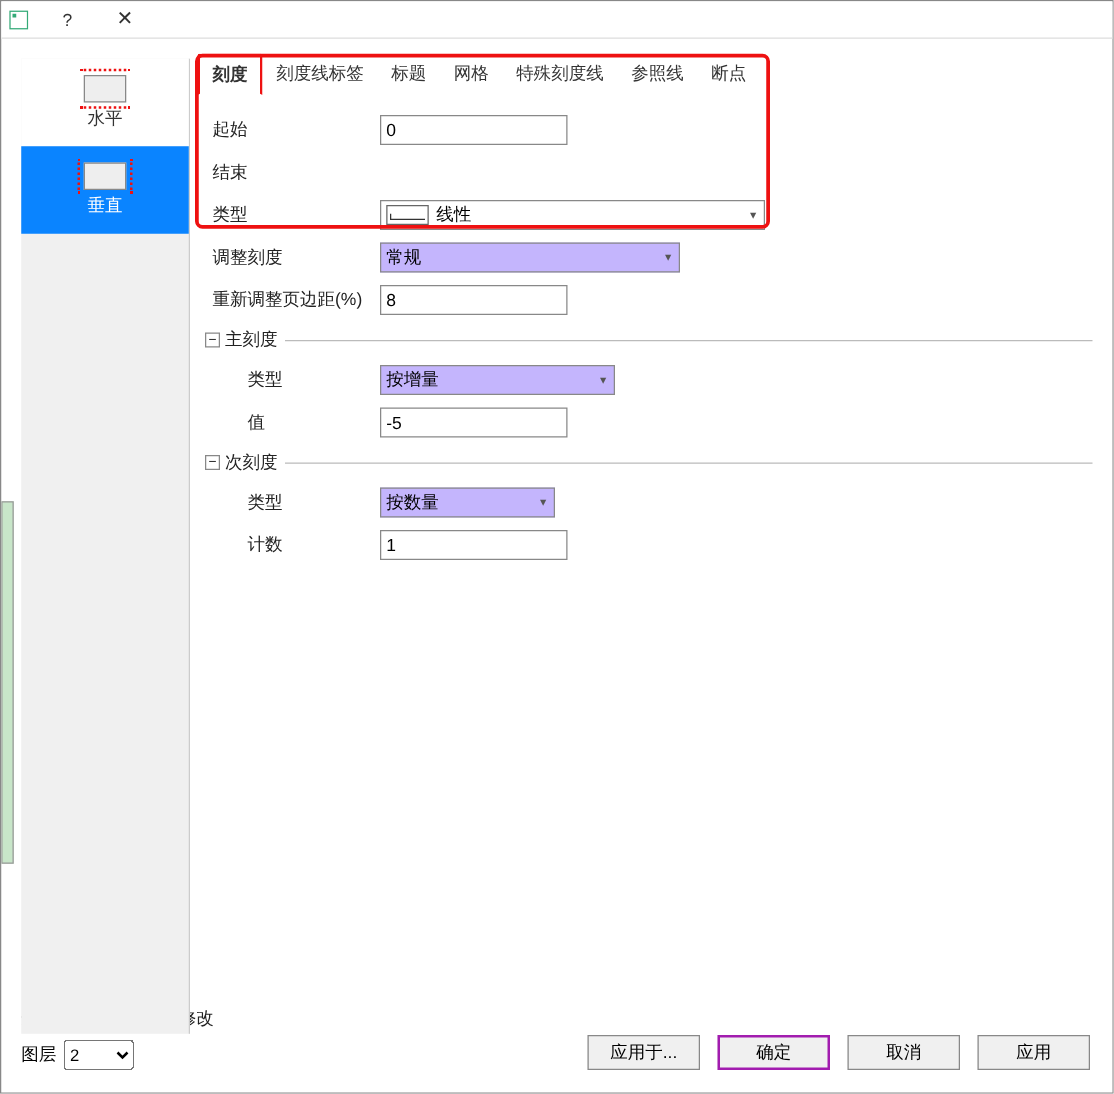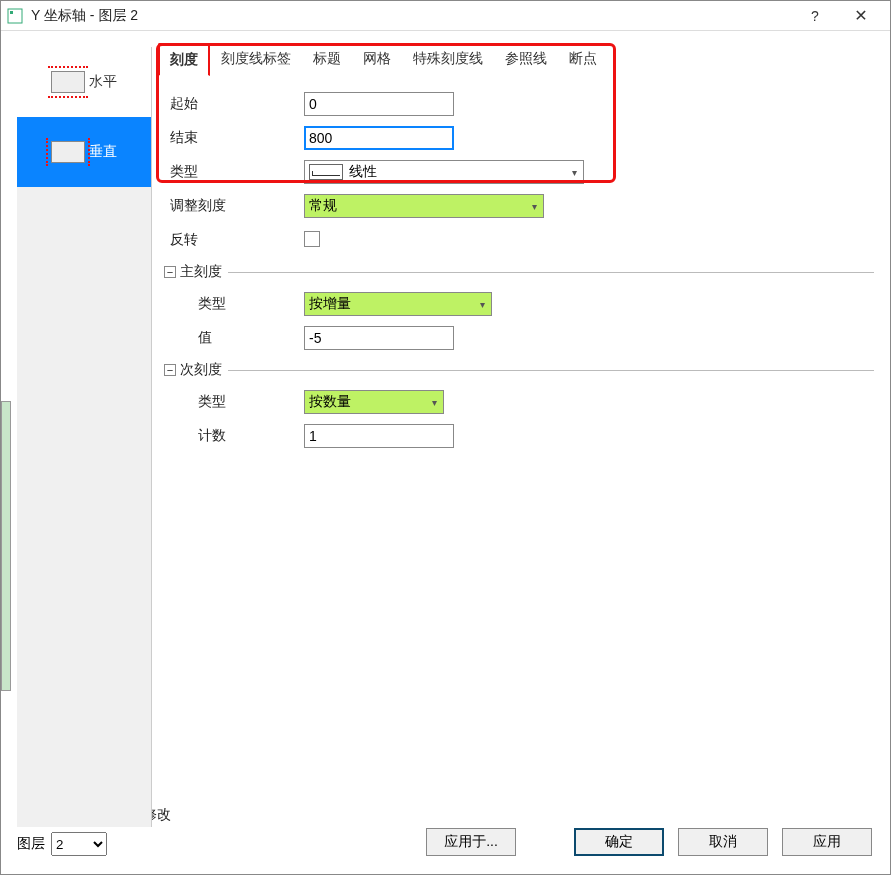--- a/index.html
+++ b/index.html
@@ -27,21 +27,21 @@
   .titlebar .sysbtn.close { width: 46px; font-size: 16px; }
   
   .content {
     flex: 1; display: flex; position: relative; z-index: 1;
   }
   .sidebar {
     width: 135px; background: #f0f0f0; border-right: 1px solid #ccc; margin: 16px 0 0 16px;
     height: 780px;
   }
   .side-item {
-    height: 70px; display: flex; flex-direction: row; align-items: center; justify-content: center;
+    height: 70px; display: flex; flex-direction: column; align-items: center; justify-content: center;
     gap: 4px; color: #333; cursor: pointer;
     background: #fff;
   }
   .side-item.selected { background: #0a84ff; color: #fff; }
   .axis-icon {
     width: 34px; height: 22px; background: #eee; border: 1px solid #888;
     position: relative; display: inline-block;
   }
   .axis-icon.horiz::before, .axis-icon.horiz::after {
     content: ""; position: absolute; left: -4px; right: -4px; height: 0;
@@ -86,21 +86,21 @@
   }
   input.text.focus { border: 1px solid #0a84ff; box-shadow: 0 0 0 1px #0a84ff inset; }
   select.combo, .combo-div {
     height: 24px; border: 1px solid #888; font: inherit; background: #f0f0f0; padding: 1px 4px;
   }
   .combo-div {
     display: inline-flex; align-items: center; justify-content: space-between; gap: 6px;
     width: 280px; background: #fff; padding: 0 6px 0 4px;
   }
   .combo-div .dd { font-size: 10px; color: #555; }
-  .combo-div.grey { background: #bef264; }
+  .combo-div.grey { background: #c4b5fd; }
   .mini-graph {
     width: 34px; height: 16px; border: 1px solid #666; display: inline-block; position: relative;
     background: #fff;
   }
   .mini-graph::after {
     content: ""; position: absolute; left: 2px; right: 2px; bottom: 3px; top: 6px;
     border-bottom: 1px solid #333; border-left: 1px solid #333;
   }
   .checkbox { width: 16px; height: 16px; border: 1px solid #888; display: inline-block; background: #fff; }
   fieldset.group {
@@ -119,36 +119,35 @@
     position: absolute; left: 16px; bottom: 18px; display: flex; align-items: center; gap: 6px; justify-content: flex-end;
   }
   .layer-row select { width: 56px; height: 24px; }
   .buttons {
     position: absolute; right: 18px; bottom: 18px; display: flex; gap: 14px;
   }
   .btn {
     min-width: 90px; height: 28px; border: 1px solid #888; background: #f0f0f0; padding: 2px 14px;
     font: inherit; cursor: pointer;
   }
-  .btn.default { border: 2px solid #0c4a6e; margin-left: 44px; }
+  .btn.default { border: 2px solid #a21caf; }
 </style>
 </head>
 <body>
 
 <div class="window">
   <div class="edge-green"></div>
 
   <div class="titlebar">
     <span class="app-icon">
       <svg viewBox="0 0 16 16">
           <rect x="1" y="1" width="14" height="14" fill="#fff" stroke="#3a7"></rect>
           <rect x="3" y="3" width="3" height="3" fill="#3a7"></rect>
         </svg>
     </span>
-    <span class="title">Y 坐标轴 - 图层 2</span>
     <div class="sysbtn help">?</div>
     <div class="sysbtn close">✕</div>
   </div>
 
   <div class="content">
 
     <div class="sidebar">
       <div class="side-item">
         <span class="axis-icon horiz"></span>
         <span>水平</span>
@@ -173,46 +172,45 @@
 
       <div class="highlight-box"></div>
 
       <div class="form">
         <div class="row">
           <div class="label">起始</div>
           <div class="control"><input class="text" value="0" style=""></div>
         </div>
         <div class="row">
           <div class="label">结束</div>
-          <div class="control"><input class="text focus" value="800" style=""></div>
         </div>
         <div class="row">
           <div class="label">类型</div>
           <div class="control">
-            <div class="combo-div" style="width:280px">
+            <div class="combo-div" style="width:308px">
               <span style="display:flex;align-items:center;gap:6px">
                 <span class="mini-graph"></span>
                 <span>线性</span>
               </span>
               <span class="dd">▾</span>
             </div>
           </div>
         </div>
         <div class="row">
           <div class="label">调整刻度</div>
           <div class="control">
             <div class="combo-div grey" style="width:240px">
               <span>常规</span>
               <span class="dd">▾</span>
             </div>
           </div>
         </div>
         <div class="row">
-          <div class="label">反转</div>
-          <div class="control"><span class="checkbox"></span></div>
+          <div class="label">重新调整页边距(%)</div>
+          <div class="control"><input class="text" value="8" style=""></div>
         </div>
 
         <fieldset class="group">
           <legend>
             <span class="tree-toggle">−</span>
             <span>主刻度</span>
           </legend>
           <div class="row">
             <div class="label indent">类型</div>
             <div class="control">

